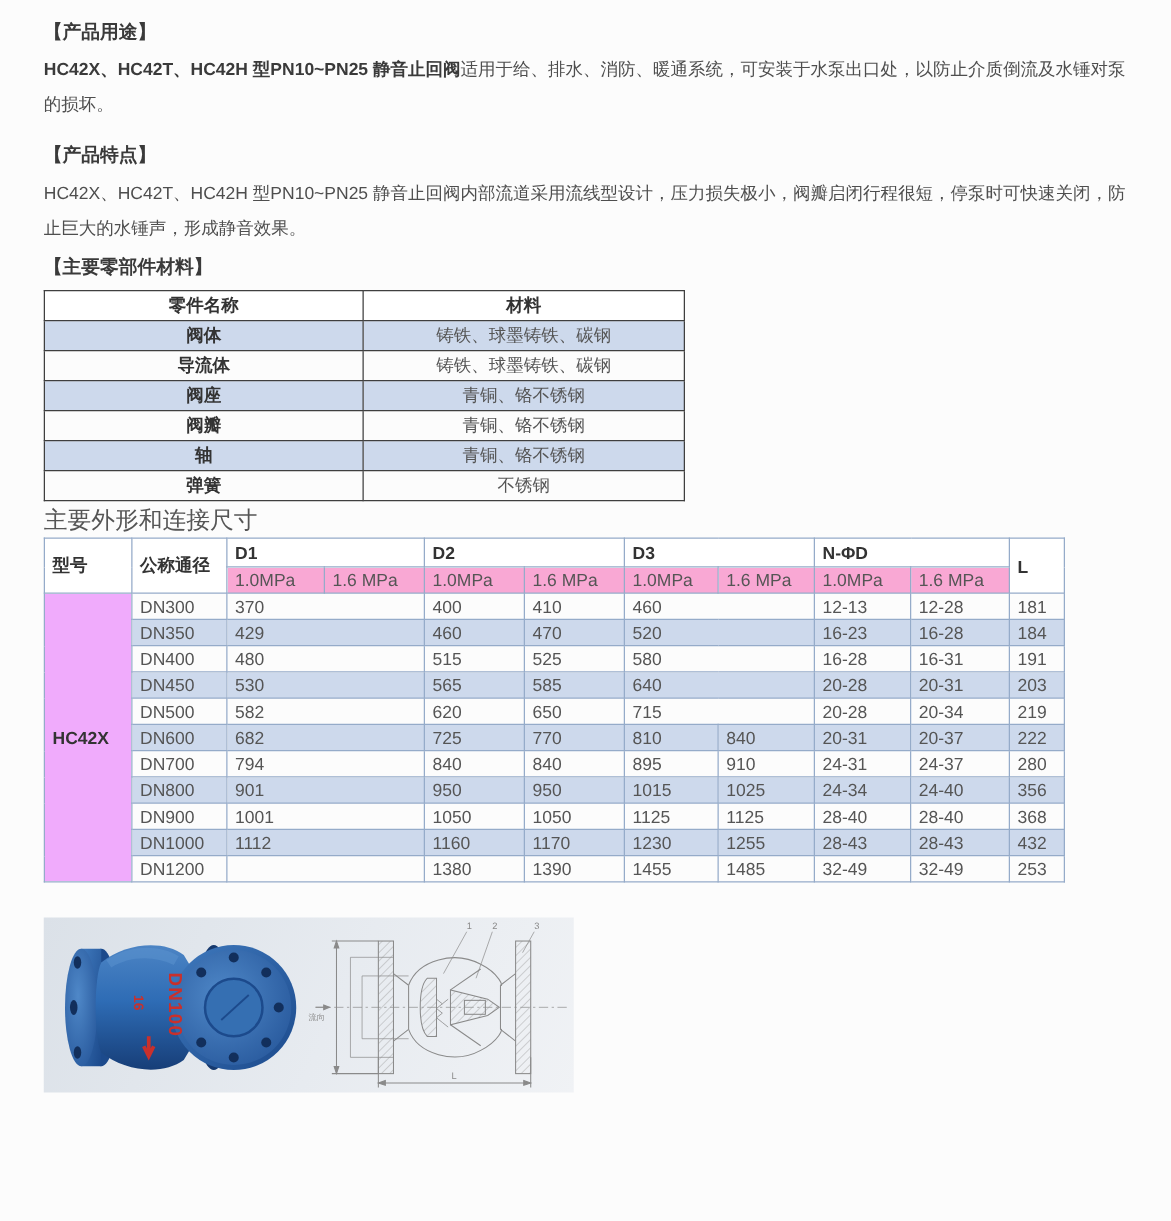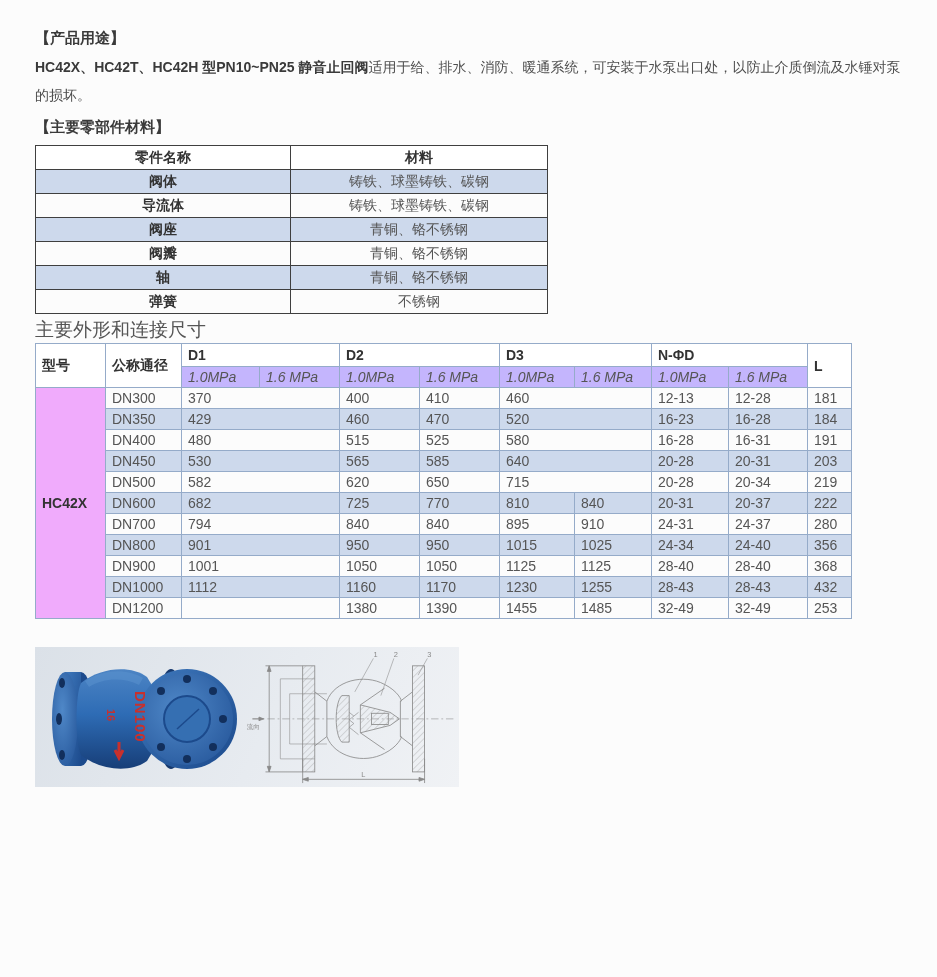--- a/index.html
+++ b/index.html
@@ -4,21 +4,21 @@
 <style>
   * { box-sizing: border-box; }
   html,body { margin:0; padding:0; }
   body {
     background:#fcfcfc;
     font-family:"Liberation Sans","DejaVu Sans",sans-serif;
     color:#4e4e4e;
   }
   .page {
     width:937px; height:977px;
-    padding:28px 30px 0 35px;
+    padding:16px 30px 0 35px;
     overflow:hidden;
     position:relative;
     background:#fcfcfc;
   }
   .sec-title {
     font-size:15px; font-weight:bold; color:#3a3a3a;
     line-height:20px;
   }
   .para {
     font-size:14px; line-height:28px; color:#4e4e4e;
@@ -50,21 +50,21 @@
   table.dims {
     border-collapse:collapse; table-layout:fixed;
     margin-top:4px; width:816px; font-size:14px; color:#555;
   }
   table.dims td, table.dims th {
     border:1px solid #95abc9;
     padding:2px 6px; text-align:left; vertical-align:middle;
     white-space:nowrap; overflow:hidden; font-weight:normal;
   }
   table.dims thead tr.grp th { height:23px; font-weight:bold; color:#333; background:#fff; }
-  table.dims thead tr.sub th { height:21px; background:#c4b5fd; color:#555;font-style:italic; }
+  table.dims thead tr.sub th { height:21px; background:#f9a8d4; color:#555; }
   table.dims td { height:20px; }
   table.dims tr.alt td { background:#cdd9ec; }
   table.dims td.model {
     background:#f0abfc; font-weight:bold; color:#333;
     vertical-align:middle;
   }
 
   
   .sec-structure { margin-top:28px; }
   .img-strip {
@@ -77,20 +77,24 @@
 </head>
 <body>
 
 <div class="page">
 
   <div class="sec sec-usage" style="margin-top:0;">
     <div class="sec-title">【产品用途】</div>
     <div class="para"><b>HC42X、HC42T、HC42H 型PN10~PN25 静音止回阀</b><span>适用于给、排水、消防、暖通系统，可安装于水泵出口处，以防止介质倒流及水锤对泵的损坏。</span></div>
   </div>
 
+  <div class="sec">
+    <div class="sec-title">【产品特点】</div>
+    <div class="para">HC42X、HC42T、HC42H 型PN10~PN25 静音止回阀内部流道采用流线型设计，压力损失极小，阀瓣启闭行程很短，停泵时可快速关闭，防止巨大的水锤声，形成静音效果。</div>
+  </div>
 
   <div class="sec sec-materials">
     <div class="sec-title">【主要零部件材料】</div>
     <table class="mat">
       <colgroup>
           <col style="width:255px">
           <col style="width:257px">
         </colgroup>
       <thead>
         <tr>

